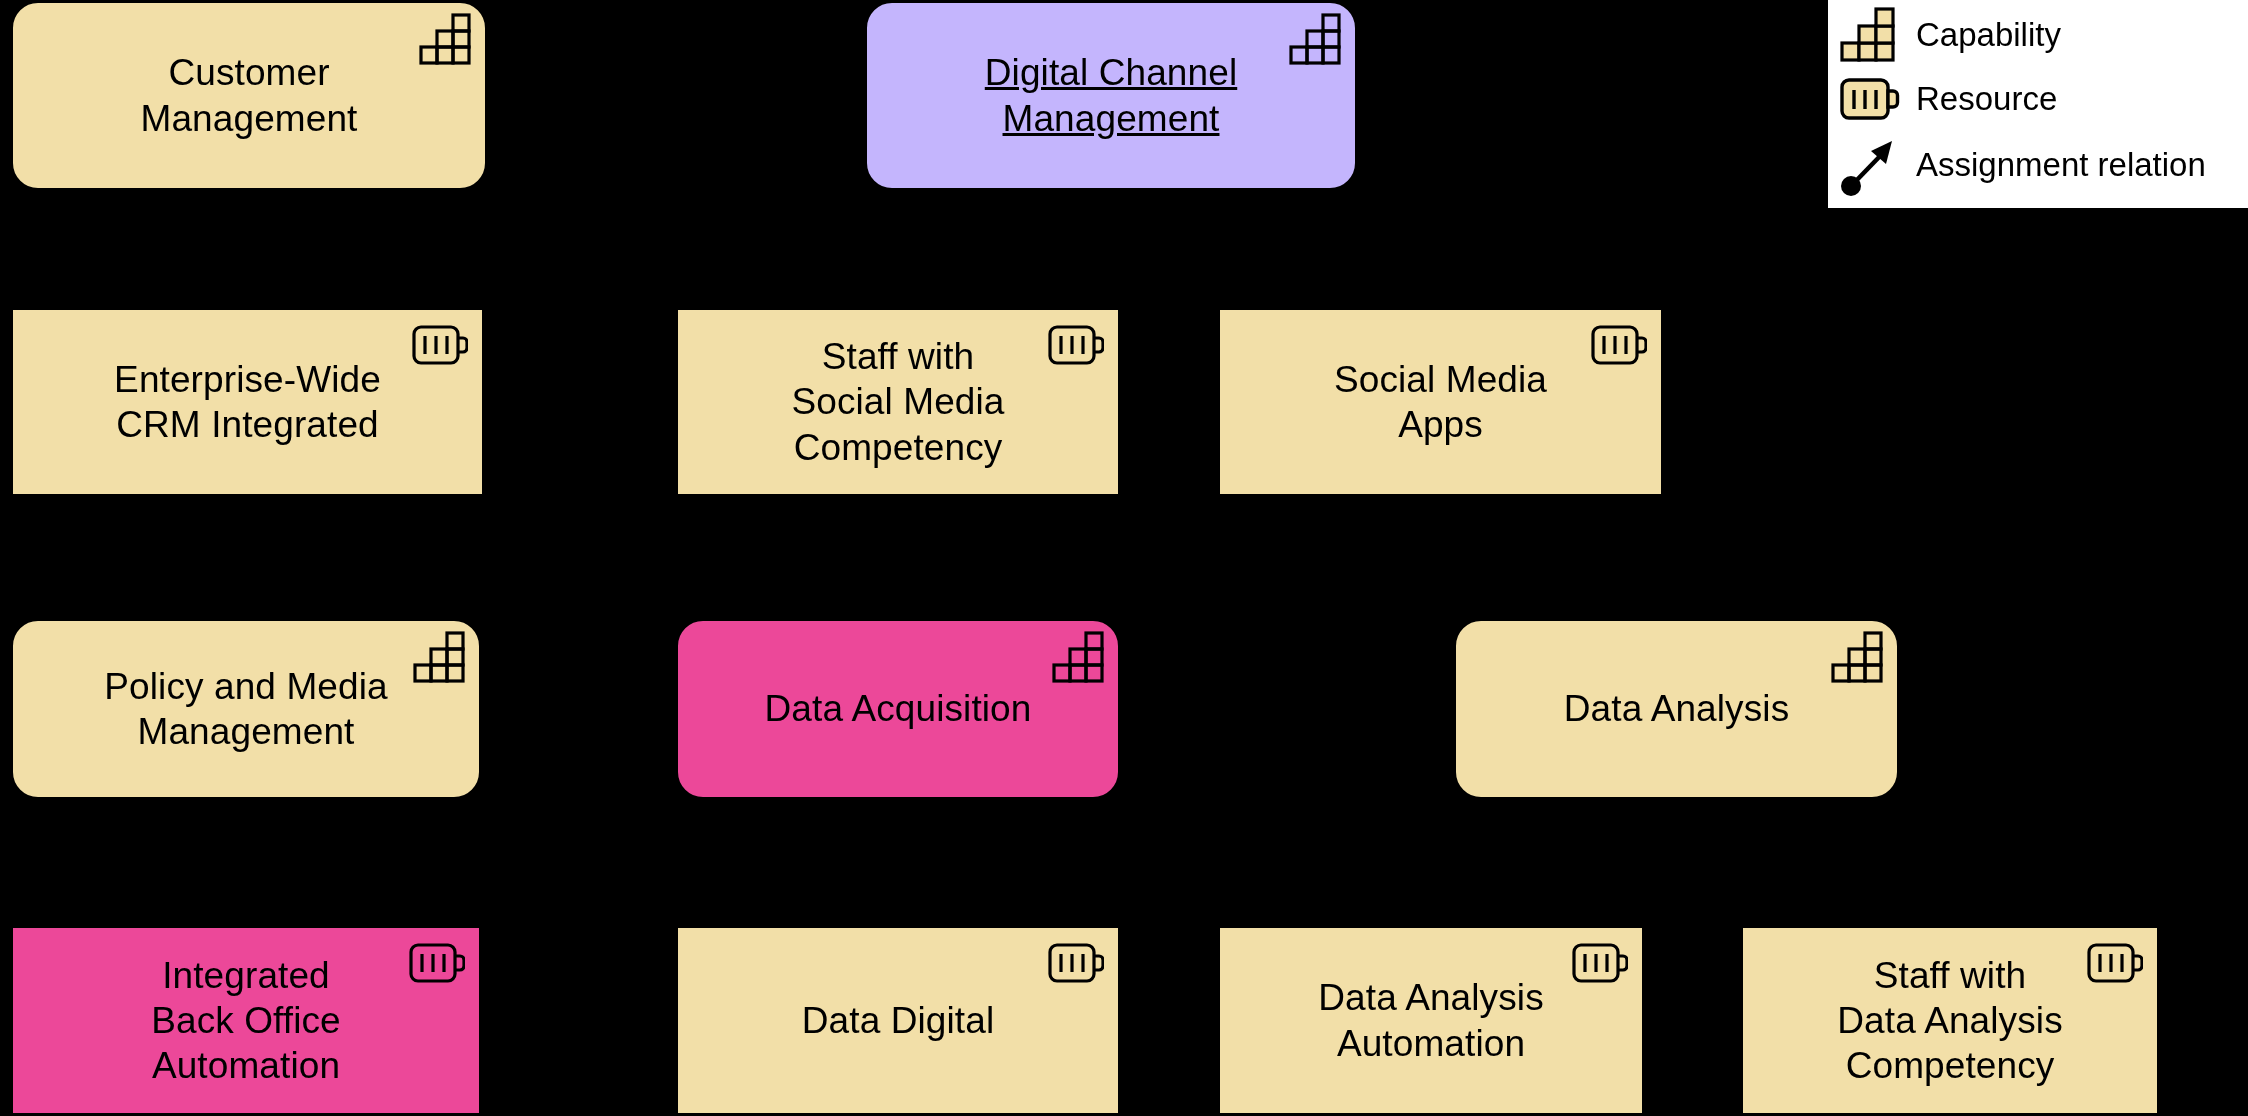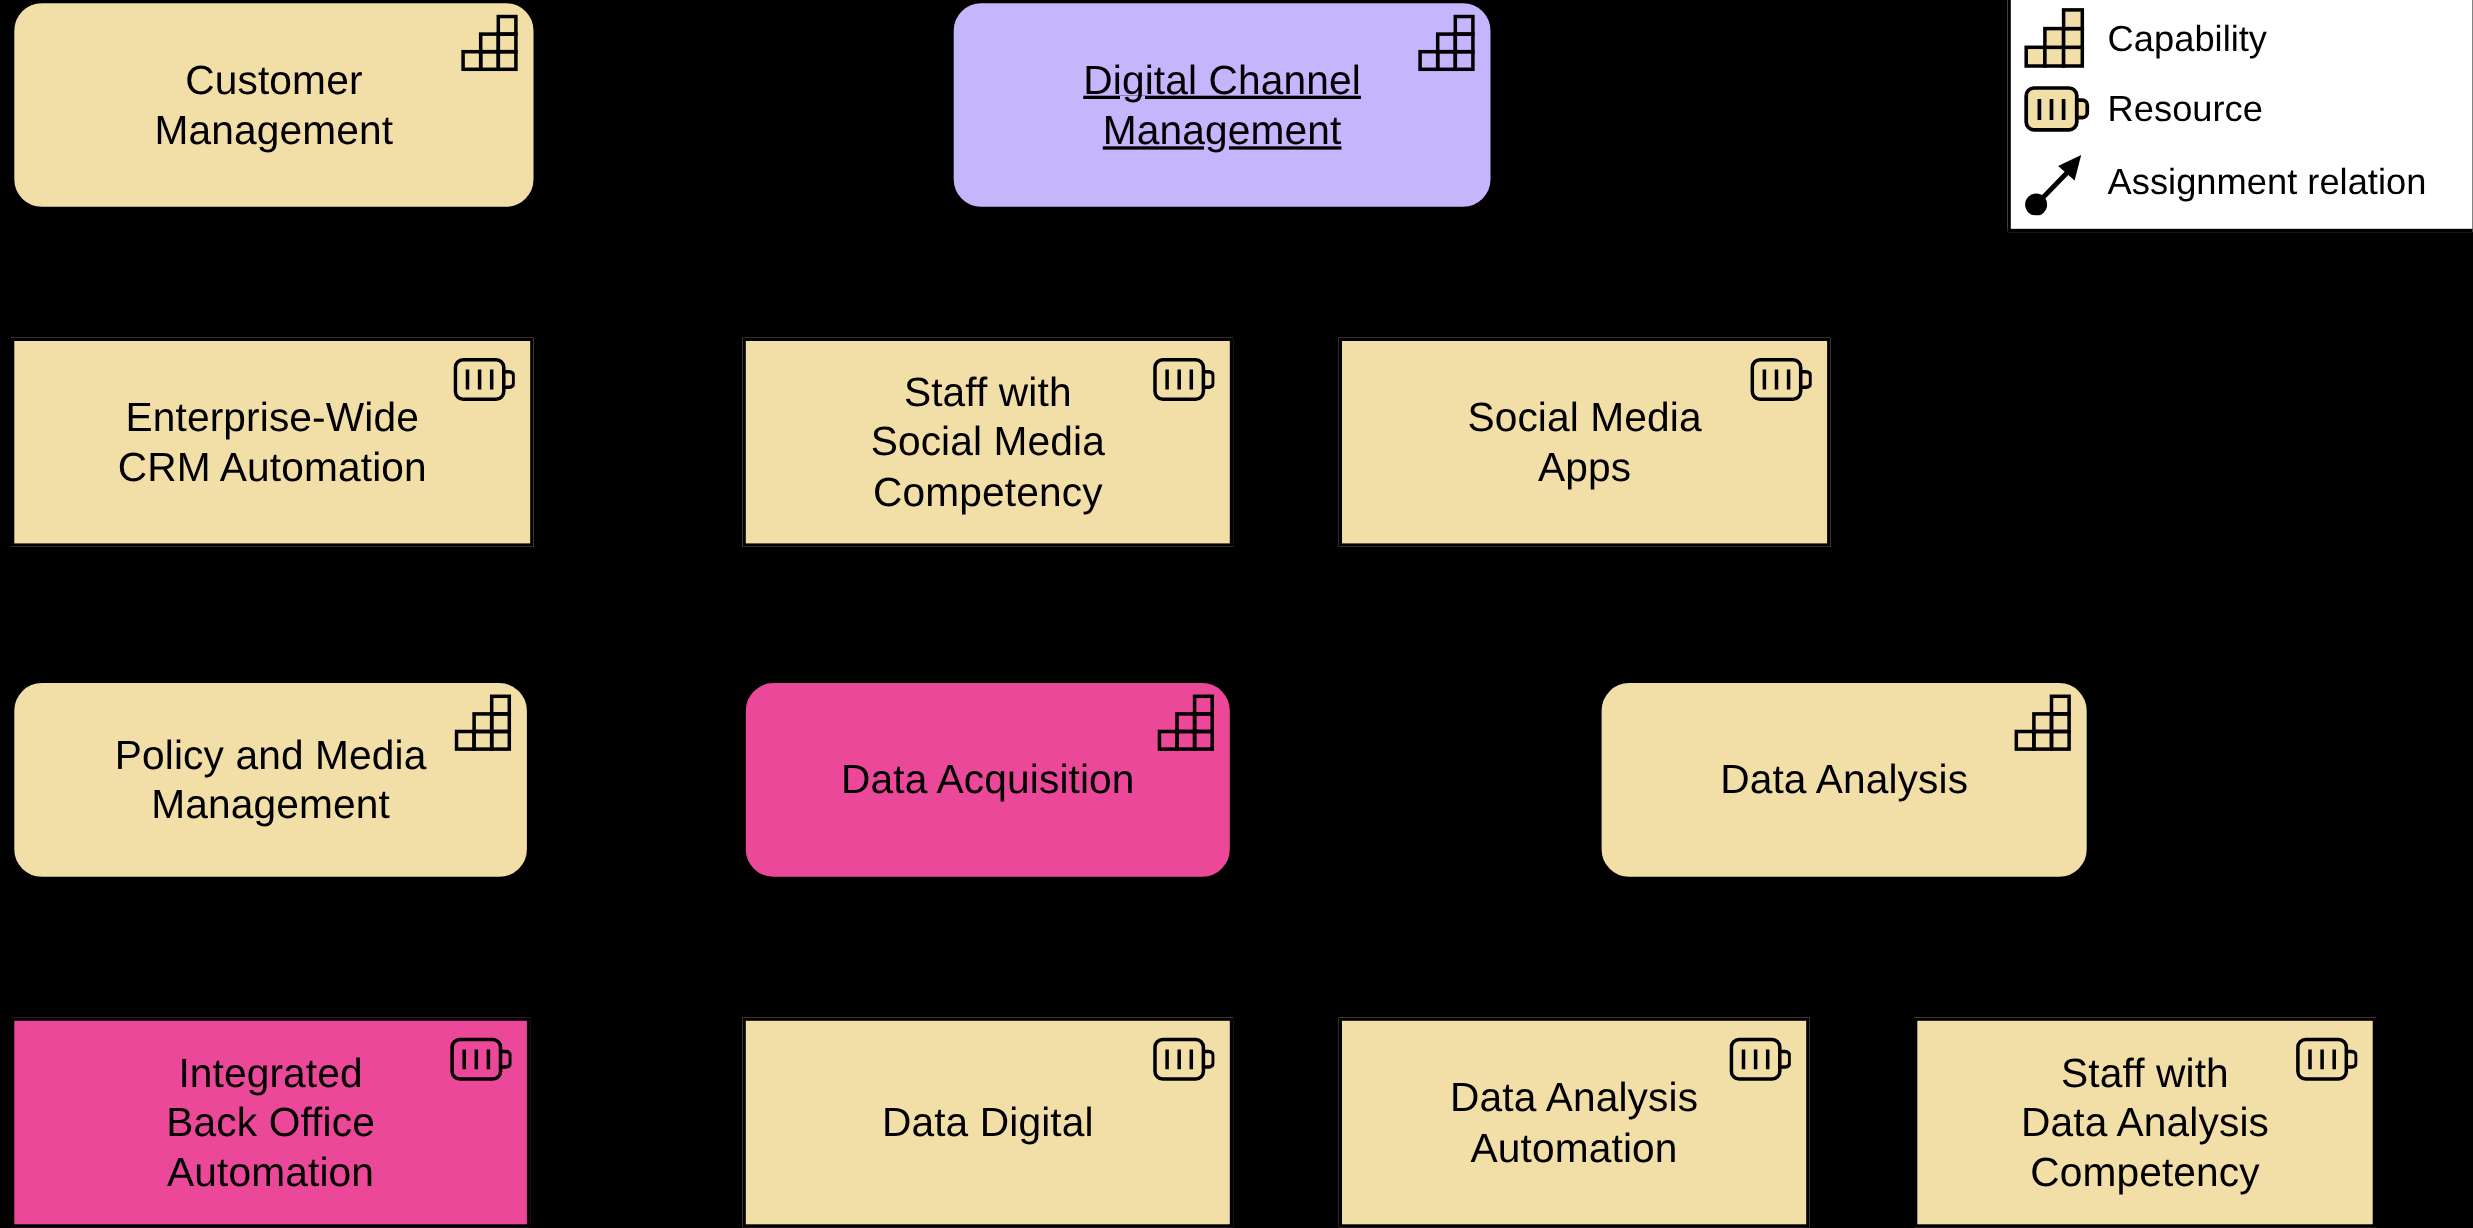--- a/index.html
+++ b/index.html
@@ -140,21 +140,21 @@
         <g fill="none" stroke="#000" stroke-width="3.2">
           <rect x="2" y="3" width="44" height="36" rx="7" ry="7"></rect>
           <path d="M46 14 h5 a4 4 0 0 1 4 4 v6 a4 4 0 0 1 -4 4 h-5"></path>
           <line x1="13" y1="12" x2="13" y2="30"></line>
           <line x1="24" y1="12" x2="24" y2="30"></line>
           <line x1="35" y1="12" x2="35" y2="30"></line>
         </g>
       </svg>
     </span>
     <span class="label">Enterprise-Wide
-CRM Automation</span>
+CRM Integrated</span>
   </div>
 
   <div class="node resource" id="node-staff-with-social-media-competency" style="left: 665px; top: 307px; width: 446px; height: 190px; background: rgb(242, 223, 168); border-color: rgb(0, 0, 0);">
     <span class="icon res-icon">
       <svg width="56" height="42" viewBox="0 0 56 42">
         <g fill="none" stroke="#000" stroke-width="3.2">
           <rect x="2" y="3" width="44" height="36" rx="7" ry="7"></rect>
           <path d="M46 14 h5 a4 4 0 0 1 4 4 v6 a4 4 0 0 1 -4 4 h-5"></path>
           <line x1="13" y1="12" x2="13" y2="30"></line>
           <line x1="24" y1="12" x2="24" y2="30"></line>

